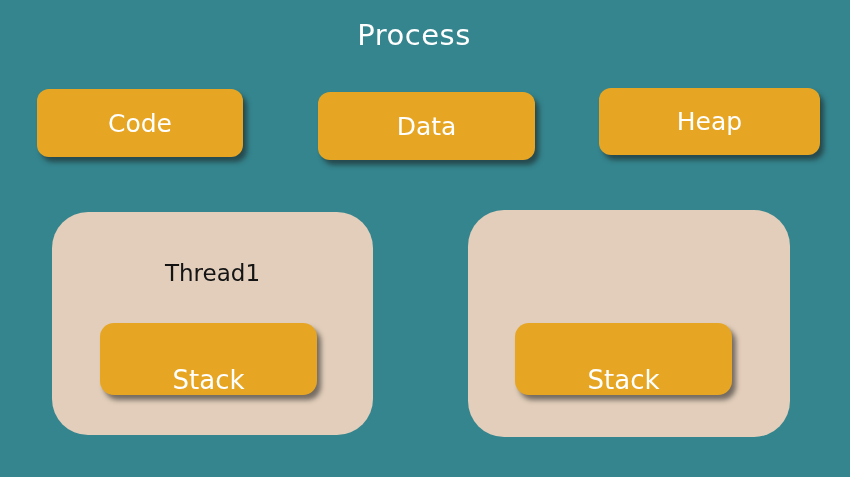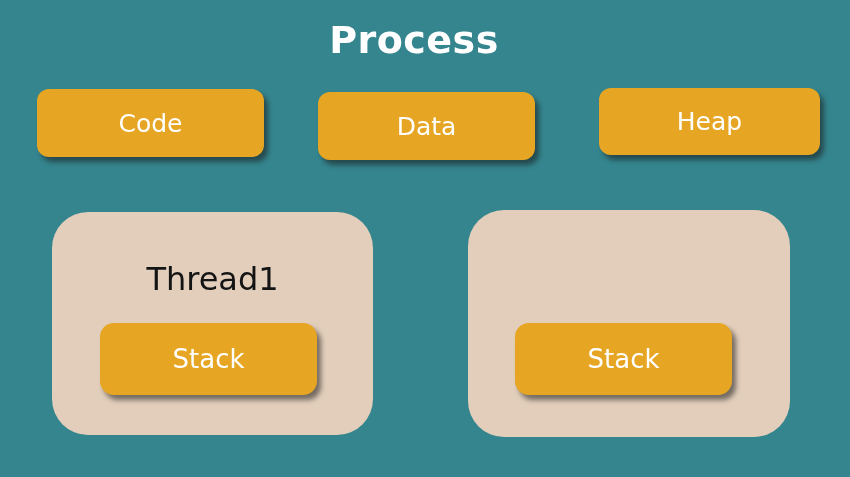--- a/index.html
+++ b/index.html
@@ -14,65 +14,65 @@
     background: var(--bg, #35858E);
     overflow: hidden;
   }
   .title {
     position: absolute;
     top: 18px;
     left: 0;
     width: 828px;
     text-align: center;
     color: var(--title-text, #FFFFFF);
-    font-size: 38px;
-    font-weight: 700;
+    font-size: 29px;
+    font-weight: 400;
     letter-spacing: 0.5px;
   }
   .mem-box {
     position: absolute;
     background: var(--orange, #E6A624);
     border-radius: 12px;
     box-shadow: 4px 5px 5px rgba(25, 25, 25, 0.55);
     display: flex;
     align-items: center;
     justify-content: center;
     color: var(--box-text, #FFFFFF);
     font-size: 25px;
     font-weight: 400;
   }
-  #code-box { left: 37px;  top: 89px; width: 227px; height: 68px; }
+  #code-box { left: 37px;  top: 89px; width: 206px; height: 68px; }
   #data-box { left: 318px; top: 92px; width: 217px; height: 68px; }
   #heap-box { left: 599px; top: 88px; width: 221px; height: 67px; }
 
   .thread-card {
     position: absolute;
     background: var(--tan, #E2CEBA);
     border-radius: 36px;
   }
   #thread1-card { left: 52px;  top: 212px; width: 321px; height: 223px; }
   #thread2-card { left: 468px; top: 210px; width: 322px; height: 227px; }
 
   .thread-label {
     position: absolute;
     top: 48px;
     left: 0;
     width: 100%;
     text-align: center;
     color: var(--thread-text, #141414);
-    font-size: 32px;
+    font-size: 23px;
     font-weight: 400;
   }
   .stack-box {
     position: absolute;
     background: var(--orange, #E6A624);
     border-radius: 14px;
     box-shadow: 4px 5px 5px rgba(25, 25, 25, 0.55);
     display: flex;
-    align-items: center;
+    align-items: flex-end;
     justify-content: center;
     color: var(--box-text, #FFFFFF);
     font-size: 26px;
     font-weight: 400;
   }
   #stack1-box { left: 48px; top: 111px; width: 217px; height: 72px; }
   #stack2-box { left: 47px; top: 113px; width: 217px; height: 72px; }
 </style>
 </head>
 <body>

